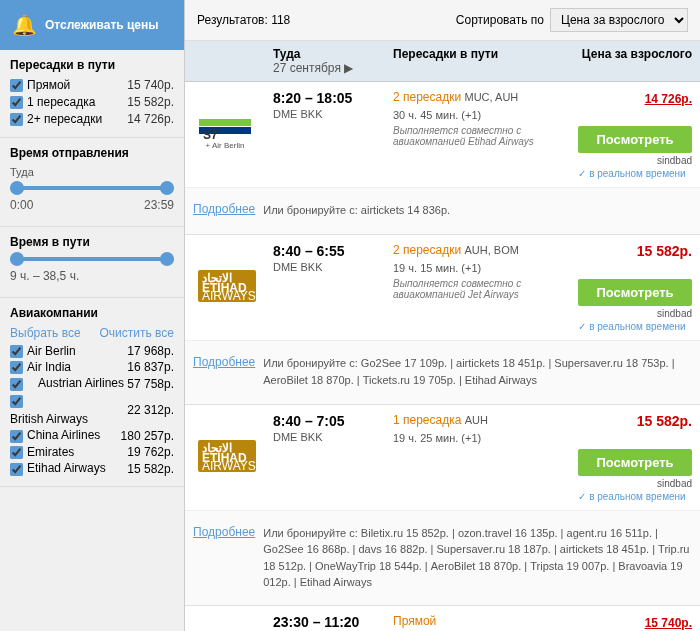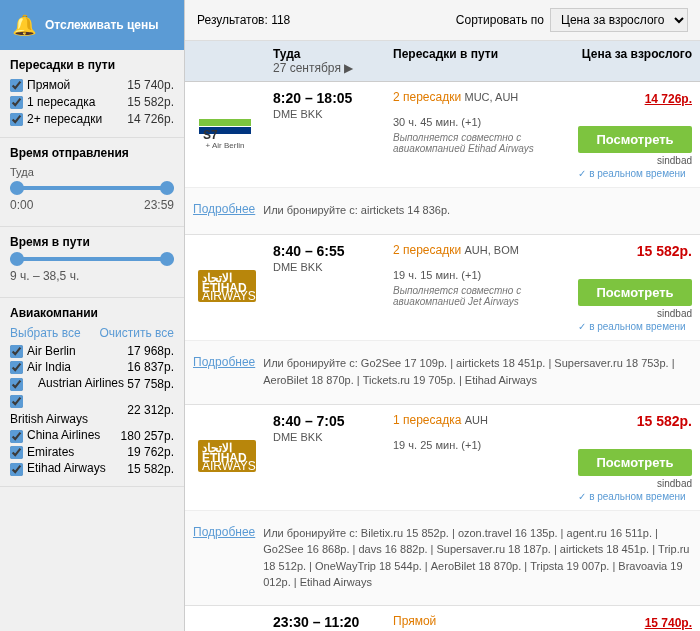--- a/index.html
+++ b/index.html
@@ -64,21 +64,21 @@
     .transaero-logo { font-size: 9px; font-weight: bold; color: #003580; }
     
     .flight-times { width: 120px; padding: 8px; }
     .time-main { font-size: 14px; font-weight: bold; }
     .routes { font-size: 11px; color: #555; margin-top: 2px; }
     
     .flight-info { flex: 1; padding: 8px; }
     .transfer-info { font-size: 12px; }
     .transfer-count { color: #e07b00; }
     .transfer-airports { color: #555; font-size: 11px; }
-    .duration { font-size: 11px; color: #555; margin-top: 12px; }
+    .duration { font-size: 11px; color: #555; margin-top: 5px; }
     .operated-by { font-size: 10px; color: #777; margin-top: 4px; font-style: italic; }
     
     .flight-price { width: 130px; padding: 8px; text-align: right; }
     .price-amount { font-size: 14px; font-weight: bold; color: #c00; }
     
     .book-btn {
       background: #7dc43f; color: white; border: none; padding: 6px 4px;
       font-size: 13px; font-weight: bold; cursor: pointer; width: 100%; margin-top: 20px;
       border-radius: 2px;
     }

